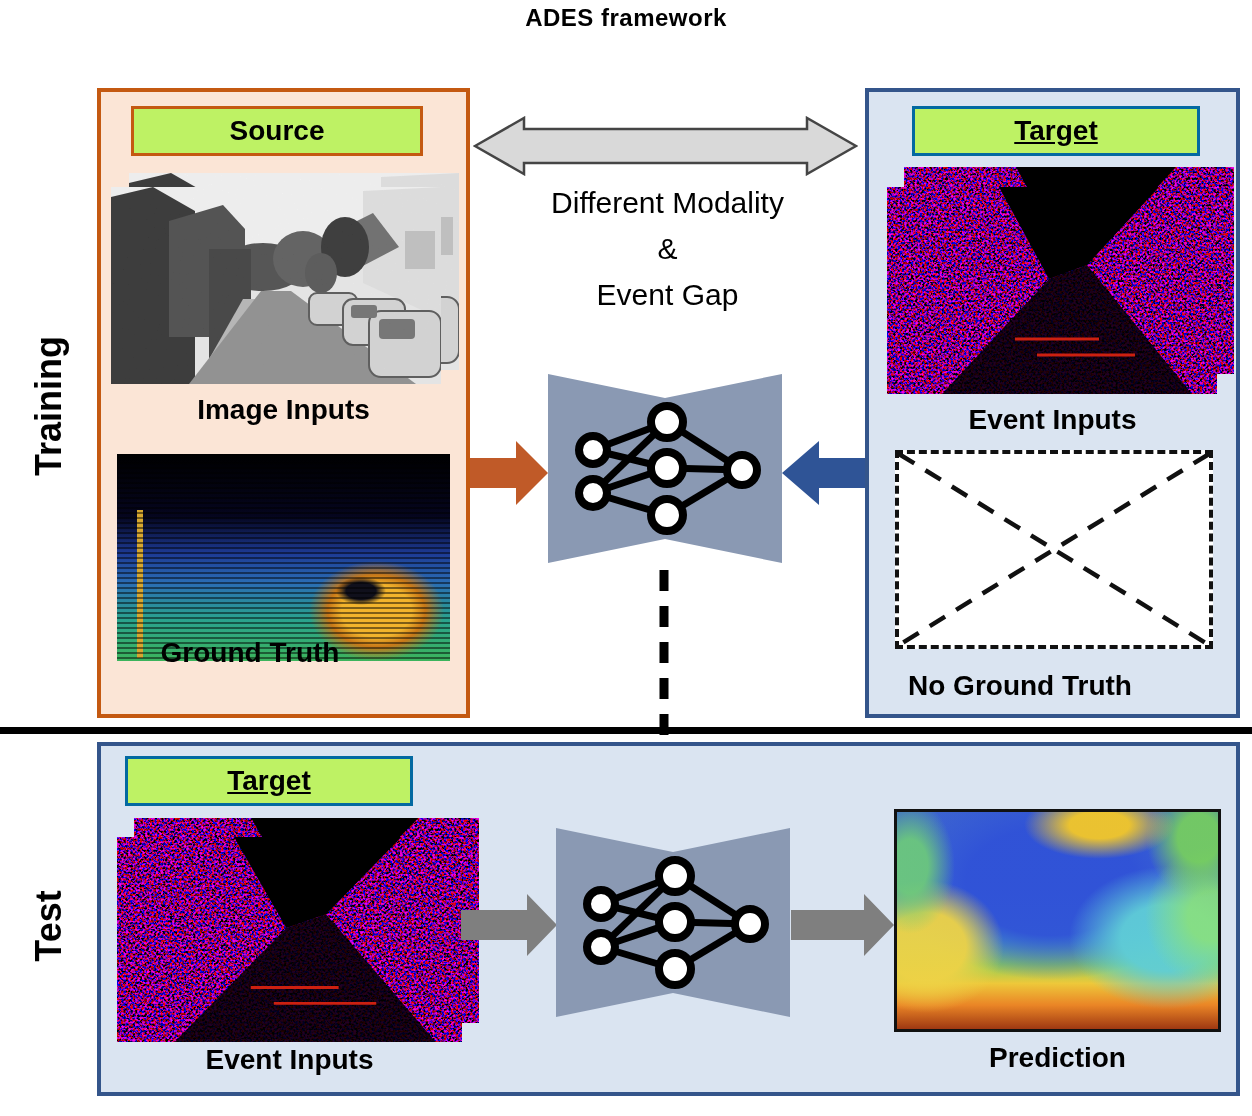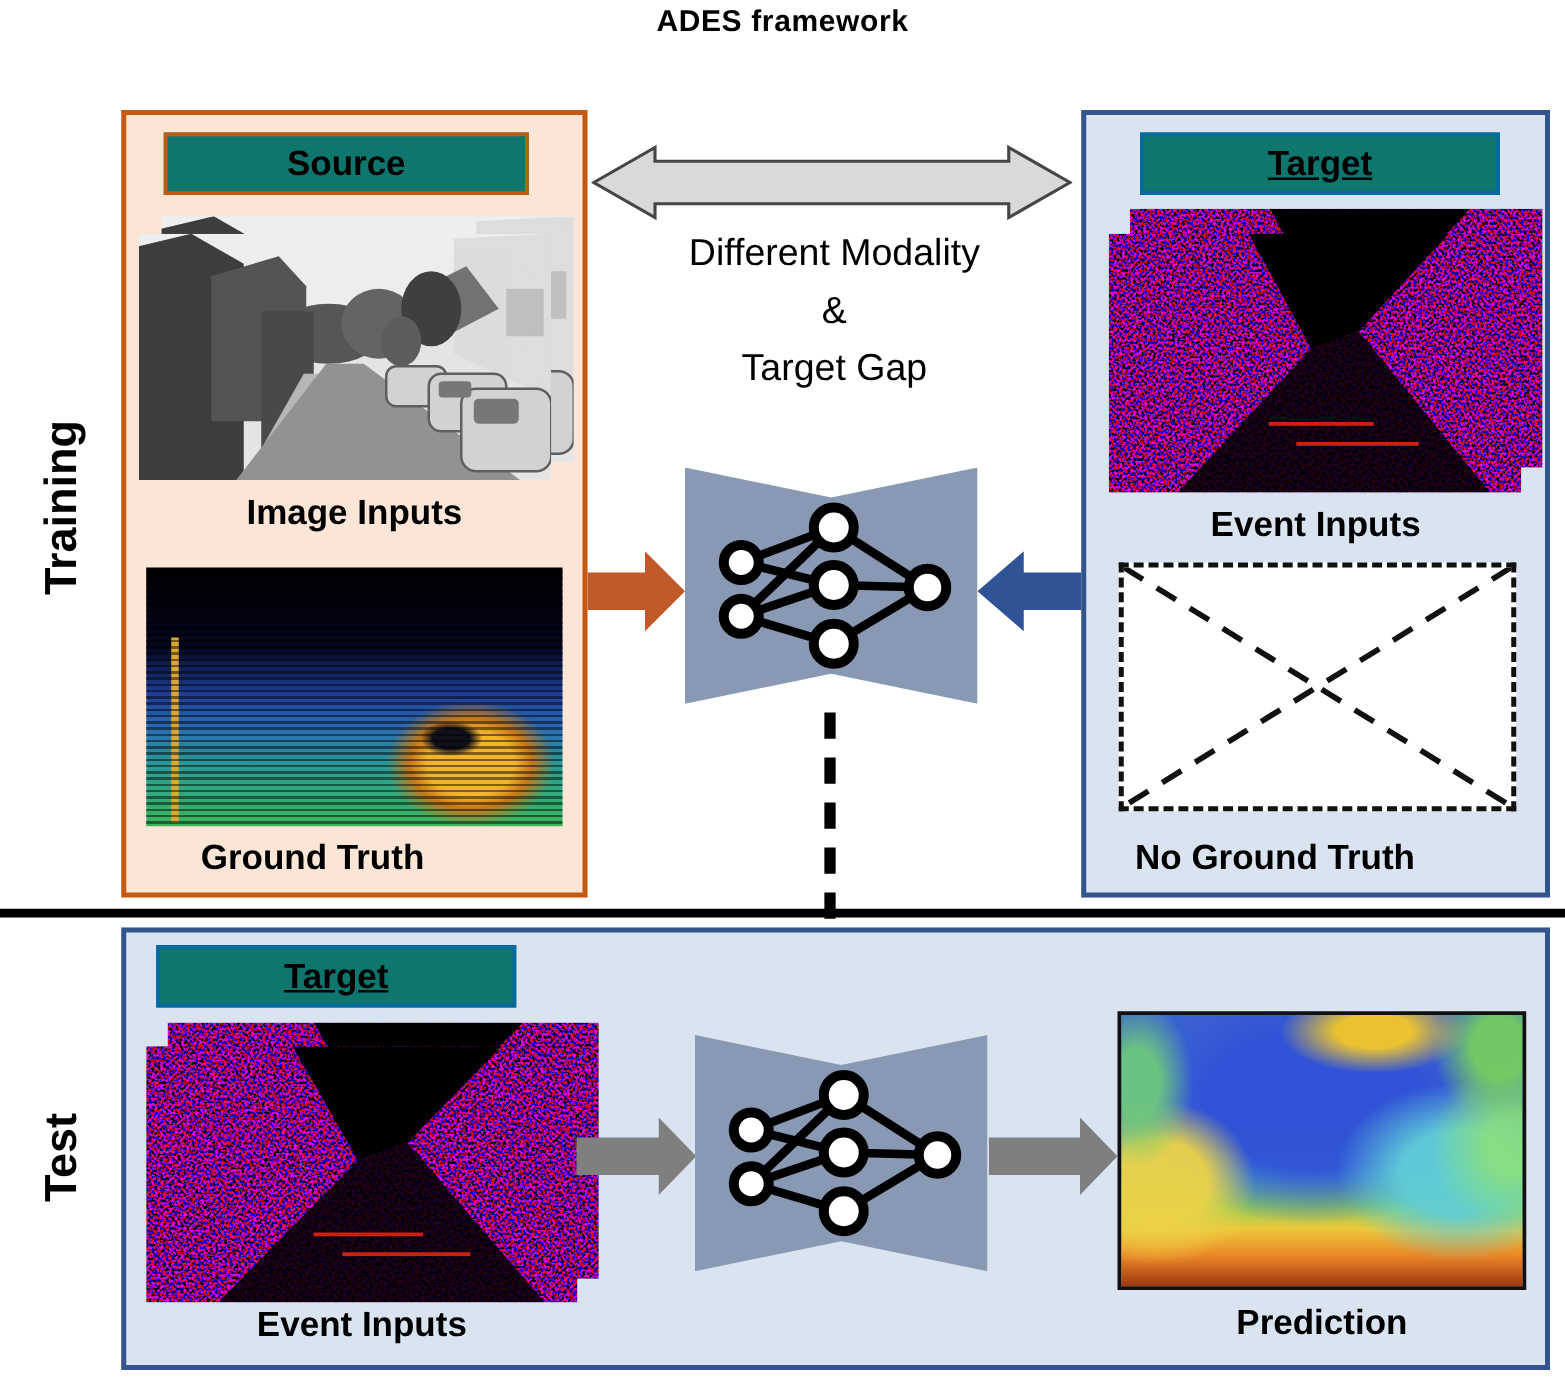--- a/index.html
+++ b/index.html
@@ -23,21 +23,21 @@
   }
   .target-panel{
     left:865px;top:88px;width:375px;height:630px;
     background:#DAE4F1;border:4px solid #34558B;
   }
   .test-panel{
     left:97px;top:742px;width:1143px;height:354px;
     background:#DAE4F1;border:4px solid #34558B;
   }
   .tag{
-    position:absolute;background:#0f766e;text-align:center;
+    position:absolute;background:#bef264;text-align:center;
     font-size:28px;font-weight:700;line-height:44px;height:44px;box-sizing:content-box;
   }
   .tag.orange{border:3px solid #C45911;}
   .tag.blue{border:3px solid #0369a1;text-decoration:underline;}
   .caption{
     position:absolute;text-align:center;font-size:28px;font-weight:700;white-space:nowrap;
   }
   .imgstack{position:absolute;}
   .imgstack .im{position:absolute;overflow:hidden;}
   .imgstack svg{display:block;width:100%;height:100%;}
@@ -171,21 +171,21 @@
       </div>
       <div class="im" style="left:0;top:14px;width:330px;height:197px;">
         <svg viewBox="0 0 330 197" preserveAspectRatio="none">
             <use href="#street"></use>
           </svg>
       </div>
     </div>
     <div class="caption" style="left:0;width:365px;top:302px;">Image Inputs</div>
 
     <div class="lidar"></div>
-    <div class="caption" style="left:0;width:298px;top:578px;">Ground Truth</div>
+    <div class="caption" style="left:0;width:298px;top:545px;">Ground Truth</div>
   </div>
 
   <div class="abs panel target-panel">
     <div class="tag blue" style="left:43px;top:14px;width:282px;">Target</div>
 
     <div class="imgstack" style="left:18px;top:75px;width:347px;height:228px;">
       <div class="im" style="left:17px;top:0;width:330px;height:207px;">
         <svg viewBox="0 0 330 207" preserveAspectRatio="none">
             <use href="#evt"></use>
           </svg>
@@ -206,21 +206,21 @@
     </div>
     <div class="caption" style="left:0;width:302px;top:578px;">No Ground Truth</div>
   </div>
 
   <svg class="arrow-svg" style="left:473px;top:116px;" width="385" height="60" viewBox="0 0 385 60">
     <polygon points="2,30 51,2 51,13 334,13 334,2 383,30 334,58 334,47 51,47 51,58" fill="#D9D9D9" stroke="#454545" stroke-width="2.5" stroke-linejoin="miter"></polygon>
   </svg>
   <div class="abs gaptext">
     <div>Different Modality</div>
     <div>&amp;</div>
-    <div>Target Gap</div>
+    <div>Event Gap</div>
   </div>
 
   <svg class="arrow-svg" style="left:470px;top:441px;" width="78" height="64" viewBox="0 0 78 64">
     <polygon points="0,17 46,17 46,0 78,32 46,64 46,47 0,47" fill="#C05A28"></polygon>
   </svg>
   <svg class="arrow-svg" style="left:782px;top:441px;" width="83" height="64" viewBox="0 0 83 64">
     <polygon points="83,17 37,17 37,0 0,32 37,64 37,47 83,47" fill="#2F5496"></polygon>
   </svg>
   <svg class="arrow-svg netsvg" style="left:548px;top:374px;" width="234" height="189" viewBox="0 0 234 189">
     <use href="#net"></use>

